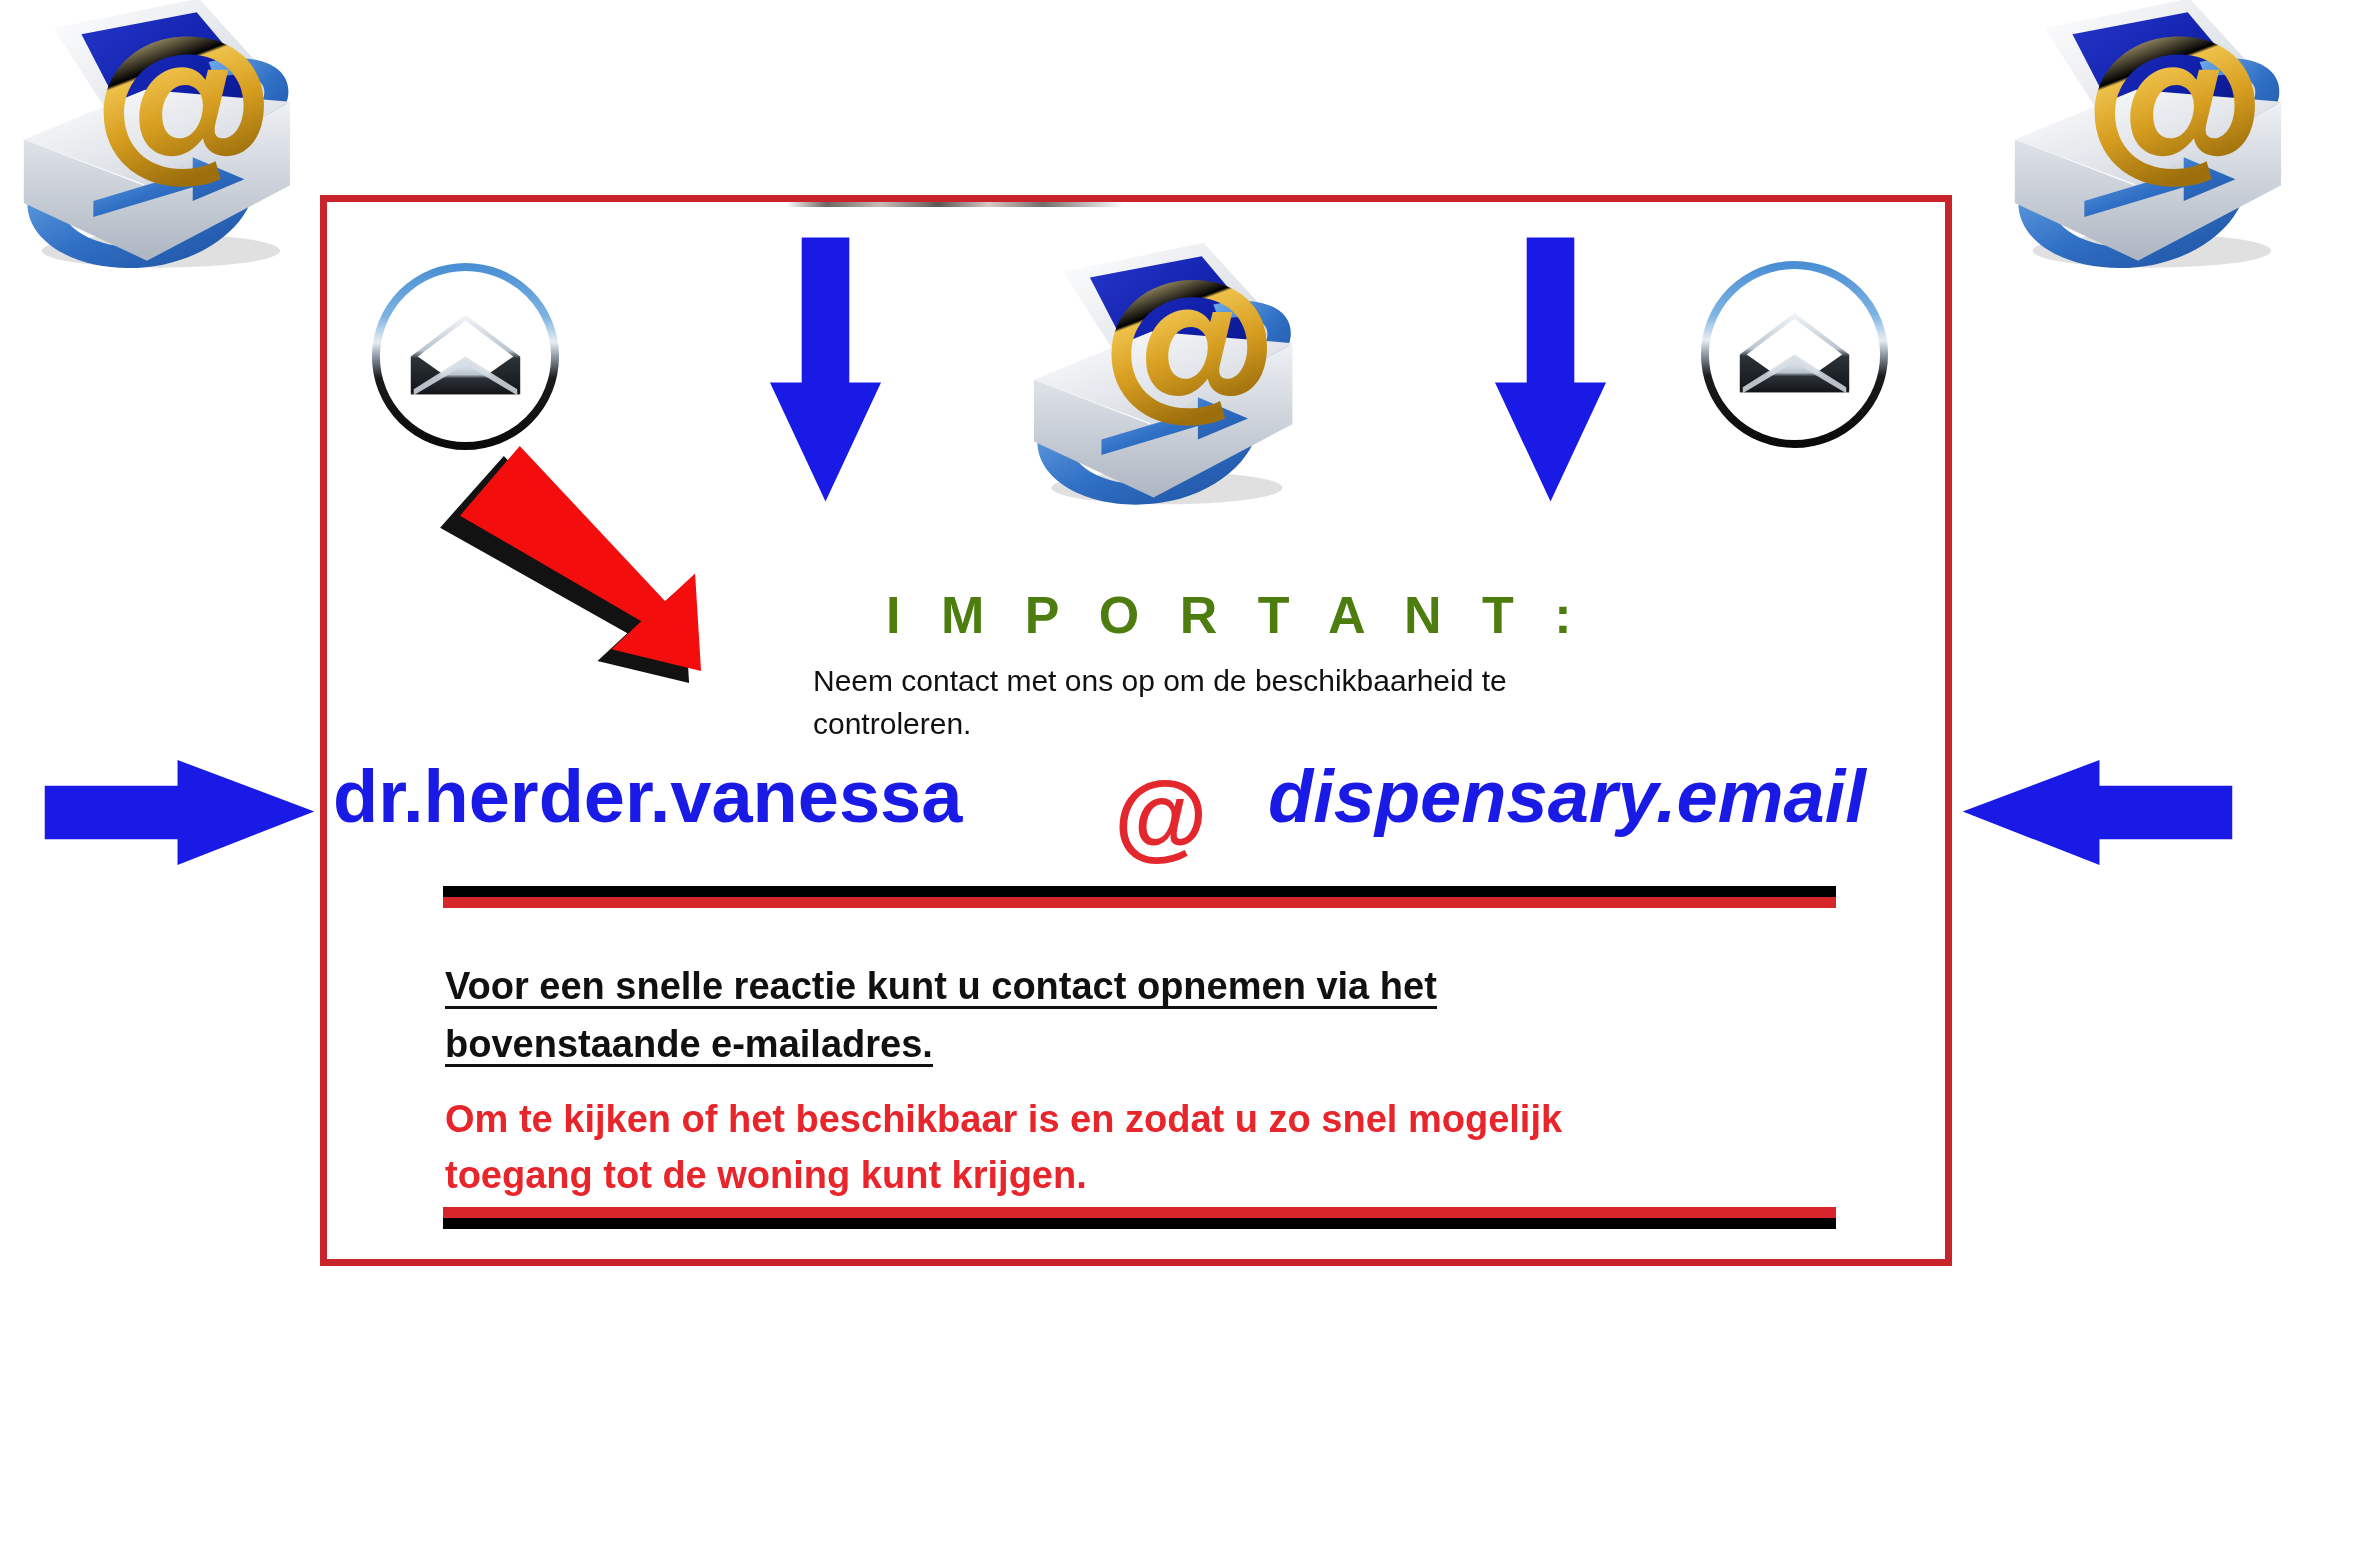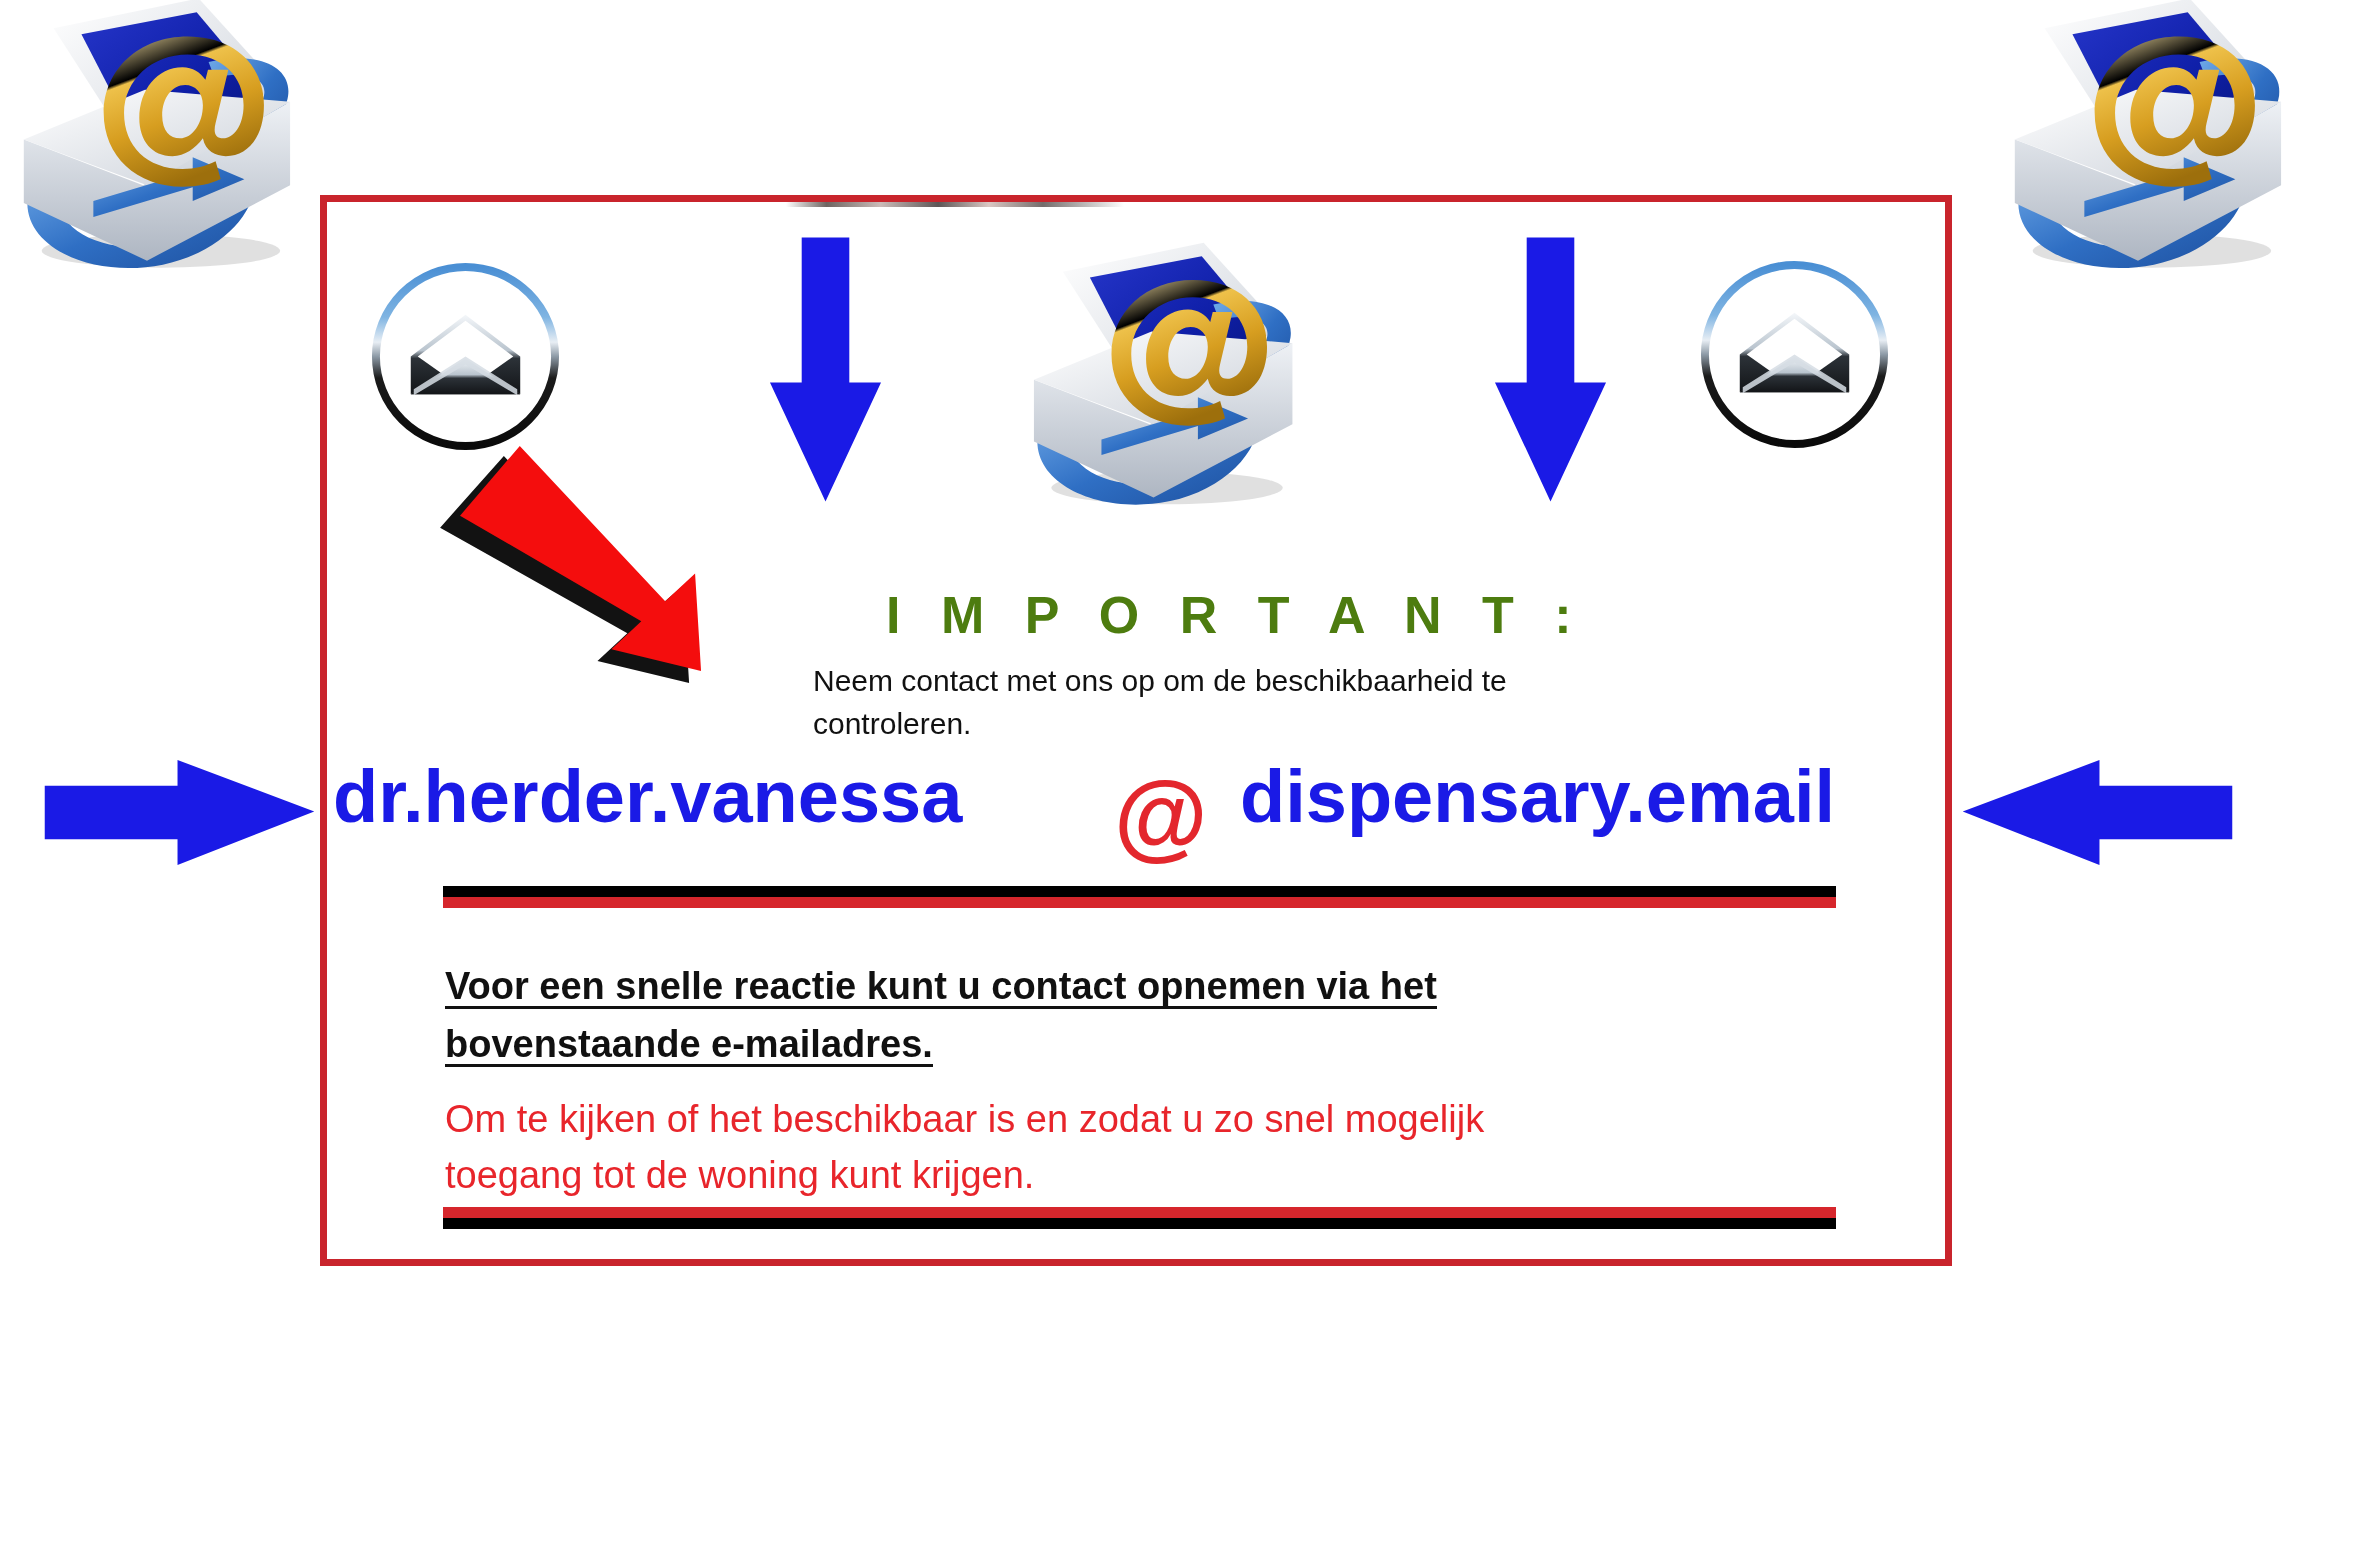--- a/index.html
+++ b/index.html
@@ -95,21 +95,21 @@
   #email-local, #email-domain {
     position: absolute;
     top: 0;
     font-size: 74px;
     font-weight: 700;
     color: #1a1ae6;
     white-space: nowrap;
     line-height: 1.05;
   }
   #email-local  { left: 5px; }
-  #email-domain { left: 912px; }
+  #email-domain { left: 940px; font-style: italic; }
   #email-at-symbol {
     position: absolute;
     left: 786px;
     top: 10px;
     font-size: 96px;
     font-weight: 700;
     color: #e3272d;
     line-height: 1;
   }
 
@@ -133,21 +133,21 @@
   #quick-reply-text span {
     box-shadow: inset 0 -3px 0 0 #111111;
     padding-bottom: 2px;
     text-align: right;
   }
   #availability-red-text {
     left: 445px;
     top: 1091px;
     width: 1214px;
     font-size: 38px;
-    font-weight: 400;
+    font-weight: 700;
     line-height: 1.48;
     color: #e8252b;
   }
 </style>
 </head>
 <body>
 
 <div class="abs" id="notice-panel"></div>
 <div class="abs" id="top-border-smudge"></div>
 

